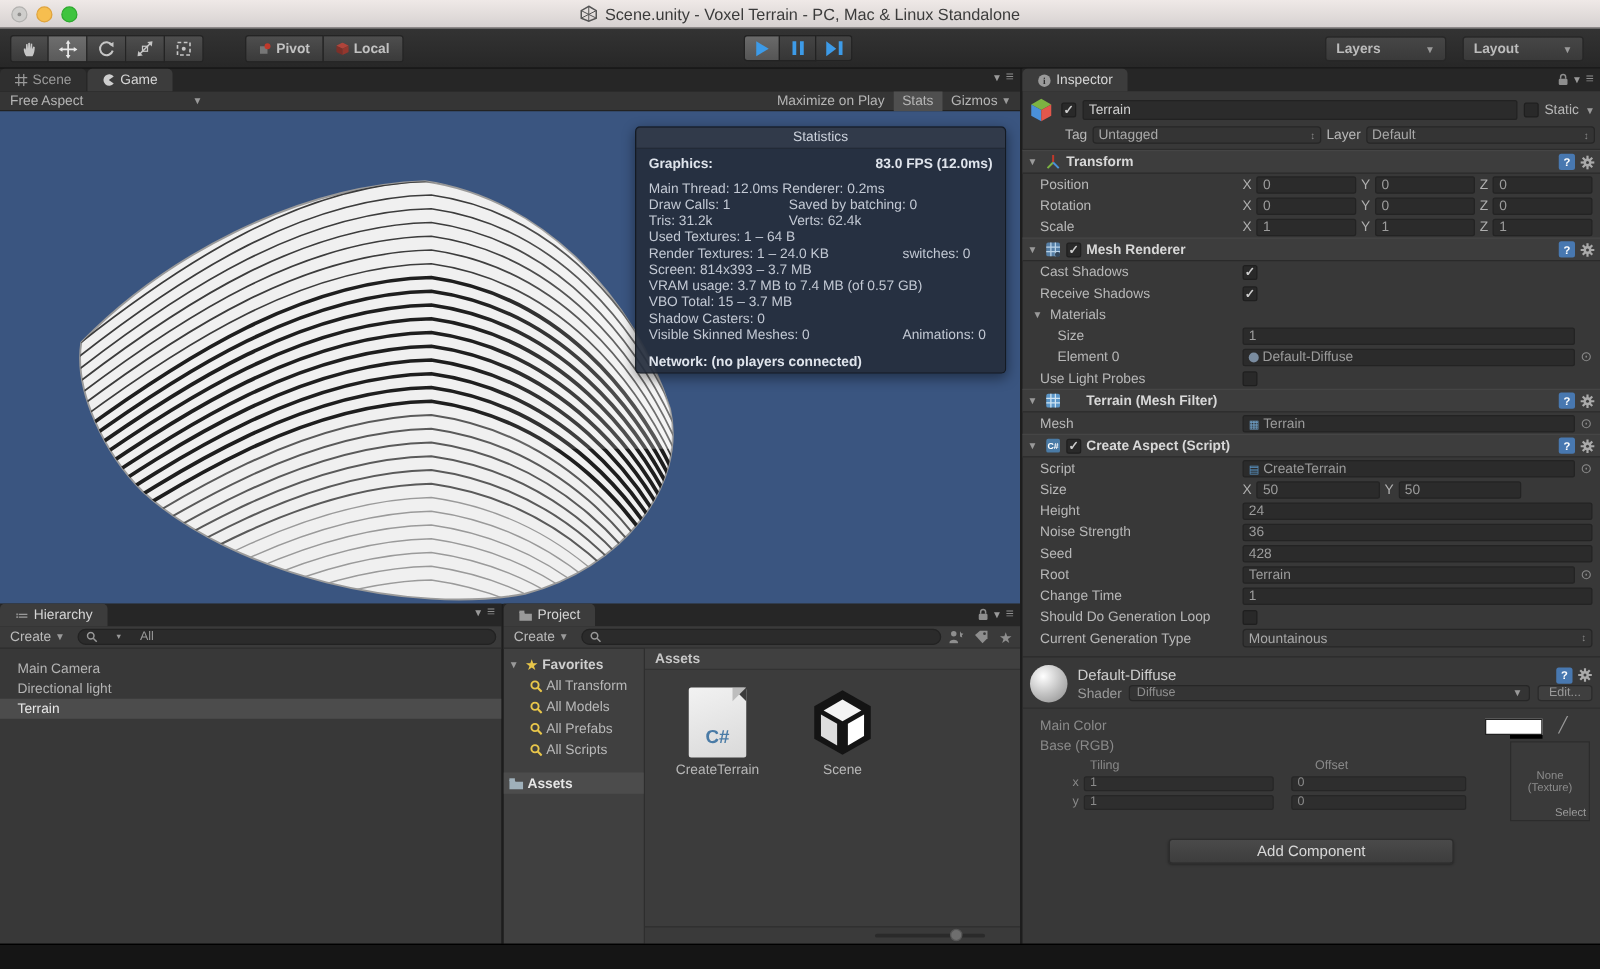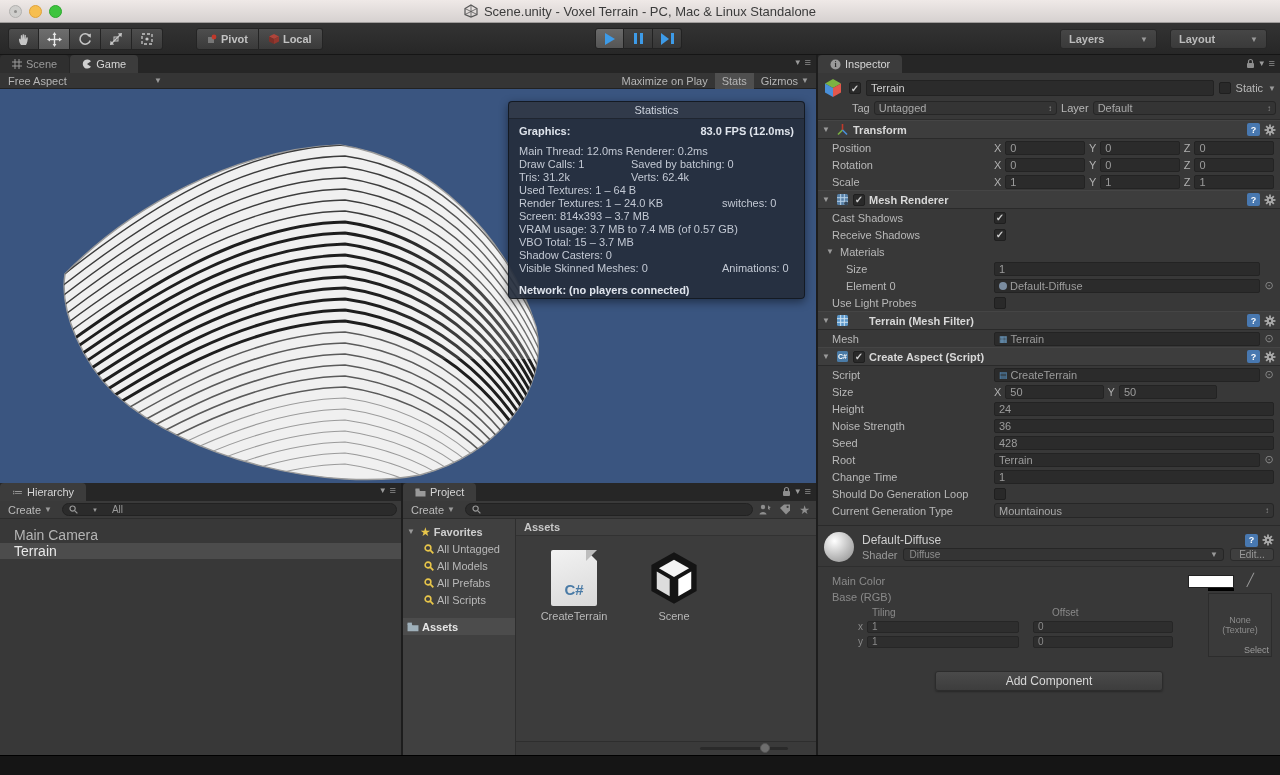--- a/index.html
+++ b/index.html
@@ -79,21 +79,21 @@
 
   
   .bottom-panels { position:absolute; top:428px; left:0; width:816px; height:272px; display:flex; }
   .hierarchy { width:401px; margin-right:2px; background:#383838; display:flex; flex-direction:column; }
   .project { flex:1; background:#404040; display:flex; flex-direction:column; }
   .panelbar { height:18px; background:#3a3a3a; border-bottom:1px solid #2d2d2d; display:flex; align-items:center; padding:0 4px; gap:6px; }
   .createbtn { font-size:11px; color:#bbb; display:flex; align-items:center; gap:3px; padding:0 4px; }
   .searchpill { flex:1; height:13px; background:#2b2b2b; border:1px solid #222; border-radius:8px;
     display:flex; align-items:center; padding:0 6px; gap:14px; font-size:10px; color:#9a9a9a; }
   .hlist { flex:1; padding-top:8px; }
-  .hitem { height:16px; line-height:16px; padding-left:14px; font-size:14px; color:#b4b4b4; }
+  .hitem { height:16px; line-height:16px; padding-left:14px; font-size:11px; color:#b4b4b4; }
   .hitem.selected { background:#4c4c4c; color:#e8e8e8; }
   .projbody { flex:1; display:flex; min-height:0; }
   .projtree { width:113px; border-right:1px solid #2e2e2e; padding-top:4px; font-size:11px; color:#b8b8b8; }
   .titem { height:17px; display:flex; align-items:center; gap:3px; padding-left:4px; }
   .titem .ind { padding-left:14px; }
   .titem.selected { background:#4c4c4c; color:#e6e6e6; }
   .projpane { flex:1; background:#3c3c3c; display:flex; flex-direction:column; }
   .panehead { height:17px; background:#404040; border-bottom:1px solid #323232; font-size:11px; font-weight:bold;
     color:#c8c8c8; display:flex; align-items:center; padding-left:8px; }
   .assetgrid { flex:1; display:flex; gap:28px; padding:14px 0 0 22px; }
@@ -414,20 +414,21 @@
             <svg width="9" height="9" viewBox="0 0 9 9">
                 <circle cx="3.6" cy="3.6" r="2.6" fill="none" stroke="#999" stroke-width="1.2"></circle>
                 <line x1="5.6" y1="5.6" x2="8.4" y2="8.4" stroke="#999" stroke-width="1.2"></line>
               </svg>
             <span class="caret" style="font-size:6px;">▼</span>
             <span>All</span>
           </div>
         </div>
         <div class="hlist">
           <div class="hitem">Main Camera</div>
+          <div class="hitem">Directional light</div>
           <div class="hitem selected">Terrain</div>
         </div>
       </div>
 
       <div class="project">
         <div class="tabstrip">
           <div class="tab active">
             <svg width="11" height="9" viewBox="0 0 11 9">
                 <path d="M0.5,1.5 L4,1.5 L5,3 L10.5,3 L10.5,8.5 L0.5,8.5 Z" fill="#9a9a9a"></path>
                 <rect x="0.5" y="0.5" width="4" height="2" fill="#9a9a9a"></rect>
@@ -473,21 +474,21 @@
               <span class="fold">▼</span>
               <span style="color:#e8c64a; font-size:12px;">★</span>
               <b style="color:#cfcfcf;">Favorites</b>
             </div>
             <div class="titem">
                 <span class="ind"></span>
               <svg width="10" height="10" viewBox="0 0 9 9">
                   <circle cx="3.6" cy="3.6" r="2.6" fill="none" stroke="#e8c64a" stroke-width="1.4"></circle>
                   <line x1="5.6" y1="5.6" x2="8.4" y2="8.4" stroke="#e8c64a" stroke-width="1.6"></line>
                 </svg>
-              <span>All Untagged</span>
+              <span>All Transform</span>
               </div>
             <div class="titem">
                 <span class="ind"></span>
               <svg width="10" height="10" viewBox="0 0 9 9">
                   <circle cx="3.6" cy="3.6" r="2.6" fill="none" stroke="#e8c64a" stroke-width="1.4"></circle>
                   <line x1="5.6" y1="5.6" x2="8.4" y2="8.4" stroke="#e8c64a" stroke-width="1.6"></line>
                 </svg>
               <span>All Models</span>
               </div>
             <div class="titem">

